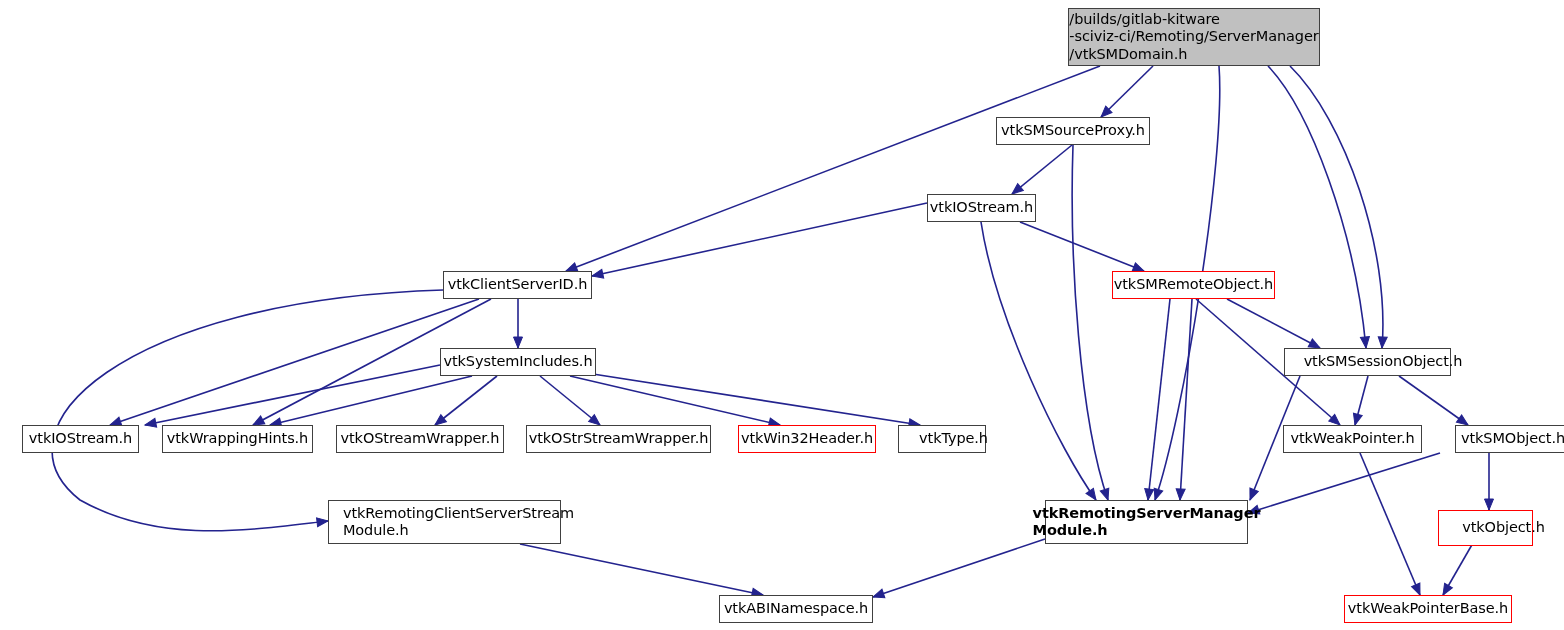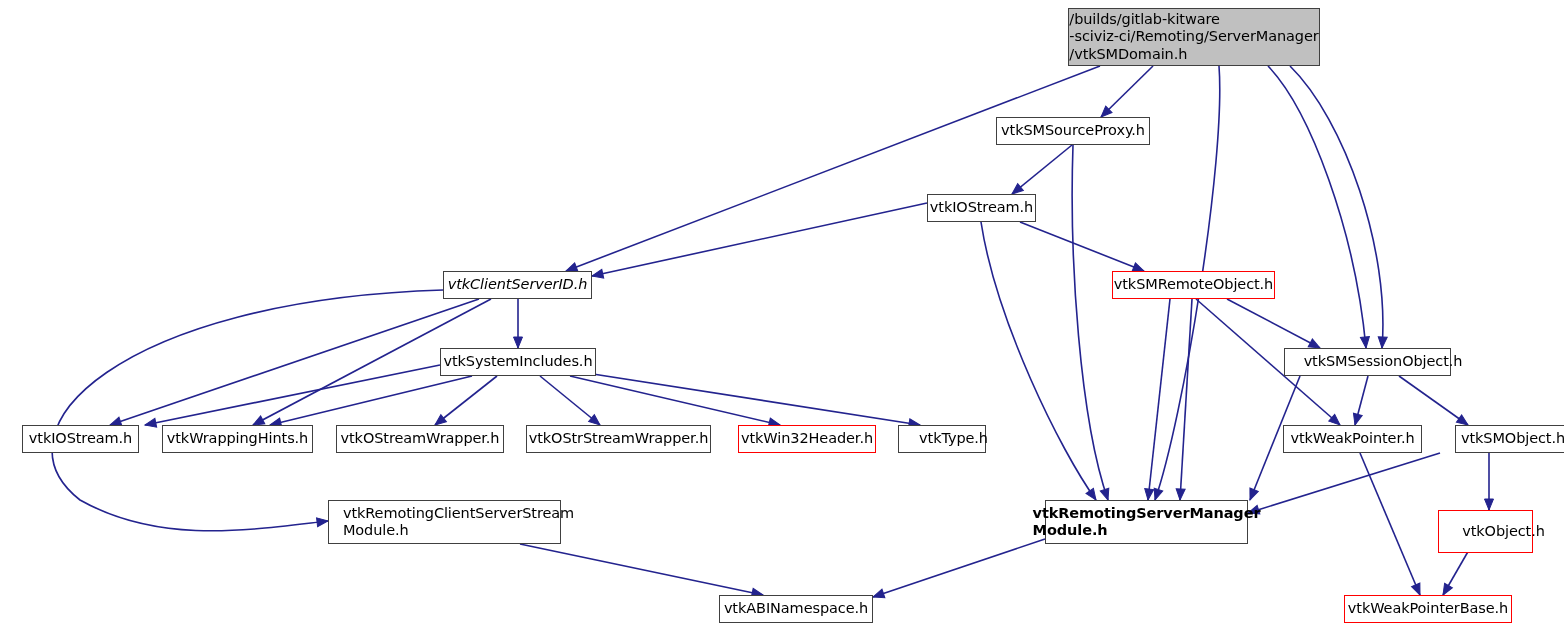--- a/index.html
+++ b/index.html
@@ -130,32 +130,32 @@
         <polygon points="0,0 -11,-4.5 -11,4.5" class="arrow-head" transform="translate(873,597) rotate(161.3653043443093)"></polygon>
       </g>
   </svg>
   <div id="nodes-layer">
       <div class="node-box root" style="left: 1068px; top: 8px; width: 252px; height: 58px;"><span>/builds/gitlab-kitware
 -sciviz-ci/Remoting/ServerManager
 /vtkSMDomain.h</span></div>
       <div class="node-box" style="left: 996px; top: 117px; width: 154px; height: 28px;"><span>vtkSMSourceProxy.h</span></div>
       <div class="node-box" style="left: 927px; top: 194px; width: 109px; height: 28px;"><span>vtkIOStream.h</span></div>
       <div class="node-box danger" style="left: 1112px; top: 271px; width: 163px; height: 28px;"><span>vtkSMRemoteObject.h</span></div>
-      <div class="node-box" style="left: 443px; top: 271px; width: 149px; height: 28px; font-style: italic;"><span>vtkClientServerID.h</span></div>
+      <div class="node-box" style="left: 443px; top: 271px; width: 149px; height: 28px;"><span>vtkClientServerID.h</span></div>
       <div class="node-box" style="left: 1284px; top: 348px; width: 167px; height: 28px; padding-left: 31px;"><span>vtkSMSessionObject.h</span></div>
       <div class="node-box" style="left: 440px; top: 348px; width: 156px; height: 28px;"><span>vtkSystemIncludes.h</span></div>
       <div class="node-box" style="left: 22px; top: 425px; width: 117px; height: 28px;"><span>vtkIOStream.h</span></div>
       <div class="node-box" style="left: 162px; top: 425px; width: 151px; height: 28px;"><span>vtkWrappingHints.h</span></div>
       <div class="node-box" style="left: 336px; top: 425px; width: 168px; height: 28px;"><span>vtkOStreamWrapper.h</span></div>
       <div class="node-box" style="left: 526px; top: 425px; width: 185px; height: 28px;"><span>vtkOStrStreamWrapper.h</span></div>
       <div class="node-box danger" style="left: 738px; top: 425px; width: 138px; height: 28px;"><span>vtkWin32Header.h</span></div>
       <div class="node-box" style="left: 898px; top: 425px; width: 88px; height: 28px; padding-left: 23px;"><span>vtkType.h</span></div>
       <div class="node-box" style="left: 1283px; top: 425px; width: 139px; height: 28px;"><span>vtkWeakPointer.h</span></div>
       <div class="node-box" style="left: 1440px; top: 425px; width: 116px; height: 28px; margin-left: 15px;"><span>vtkSMObject.h</span></div>
       <div class="node-box" style="left: 328px; top: 500px; width: 233px; height: 44px; padding-left: 28px;"><span>vtkRemotingClientServerStream
 Module.h</span></div>
       <div class="node-box" style="left: 1045px; top: 500px; width: 203px; height: 44px; font-weight: bold;"><span>vtkRemotingServerManager
 Module.h</span></div>
-      <div class="node-box danger" style="left: 1438px; top: 510px; width: 95px; height: 43px; padding-left: 36px;"><span>vtkObject.h</span></div>
+      <div class="node-box danger" style="left: 1438px; top: 510px; width: 95px; height: 36px; padding-left: 36px;"><span>vtkObject.h</span></div>
       <div class="node-box" style="left: 719px; top: 595px; width: 154px; height: 28px;"><span>vtkABINamespace.h</span></div>
       <div class="node-box danger" style="left: 1344px; top: 595px; width: 168px; height: 28px;"><span>vtkWeakPointerBase.h</span></div>
     </div>
 </div>
 
 </body></html>

